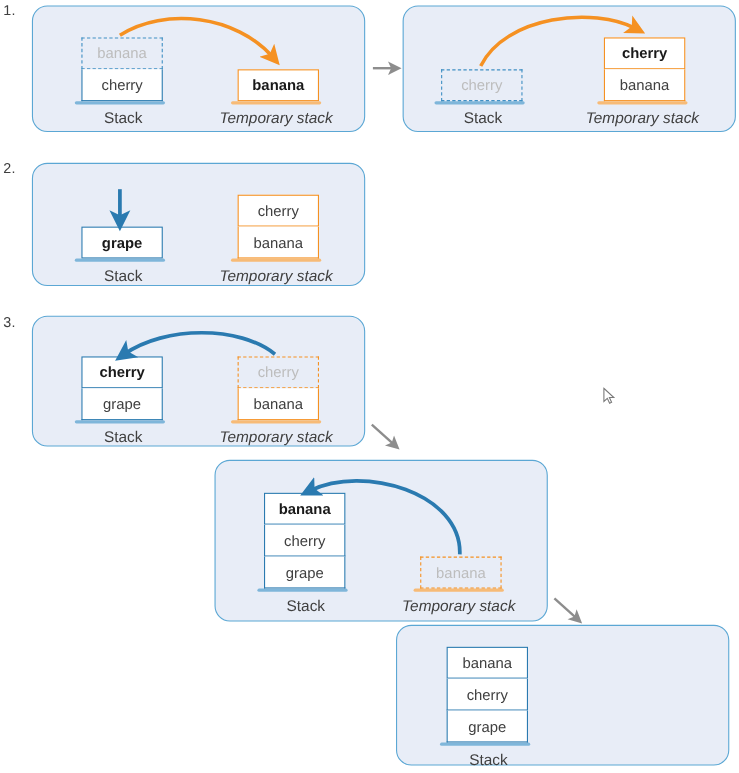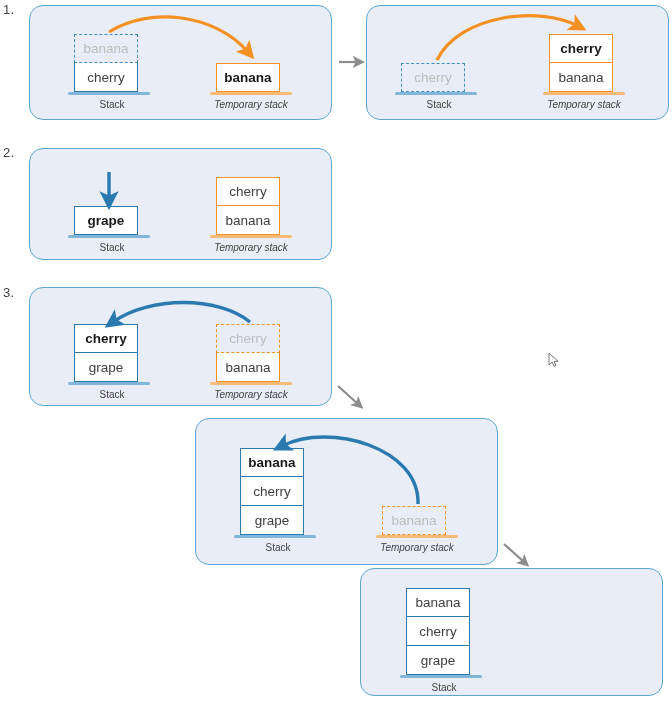--- a/index.html
+++ b/index.html
@@ -28,21 +28,21 @@
     border:1.6px solid #5ba7d4;
     border-radius:14px;
     box-sizing:border-box;
   }
 
   
   .stackgrp{position:absolute;}
   .boxes{position:relative;}
   .cell{
     box-sizing:border-box;
-    width:64px;height:29px;
+    width:74px;height:29px;
     display:flex;align-items:center;justify-content:center;
     font-size:13.5px;
     background:#ffffff;
     position:relative;
   }
   .cell.blue{border:1.7px solid #2a7ab0;}
   .cell.blue + .cell.blue{border-top:none;}
   .cell.orange{border:1.7px solid #f59122;}
   .cell.orange + .cell.orange{border-top:none;}
   .cell.bold{font-weight:bold;color:#1a1a1a;}
@@ -59,21 +59,21 @@
   .base{
     height:3px;
     margin-top:0px;
     border-radius:2px;
   }
   .base.blue{background:#7fb6da;}
   .base.orange{background:#f7bb77;}
 
   .caption{
     text-align:center;
-    font-size:10px;
+    font-size:14px;
     color:#3f3f3f;
     margin-top:4px;
     white-space:nowrap;
   }
   .caption.wide{margin-left:-34px;width:138px;font-style:italic;}
 
   
   .arrows{position:absolute;left:0;top:0;width:672px;height:703px;pointer-events:none;}
 
   

